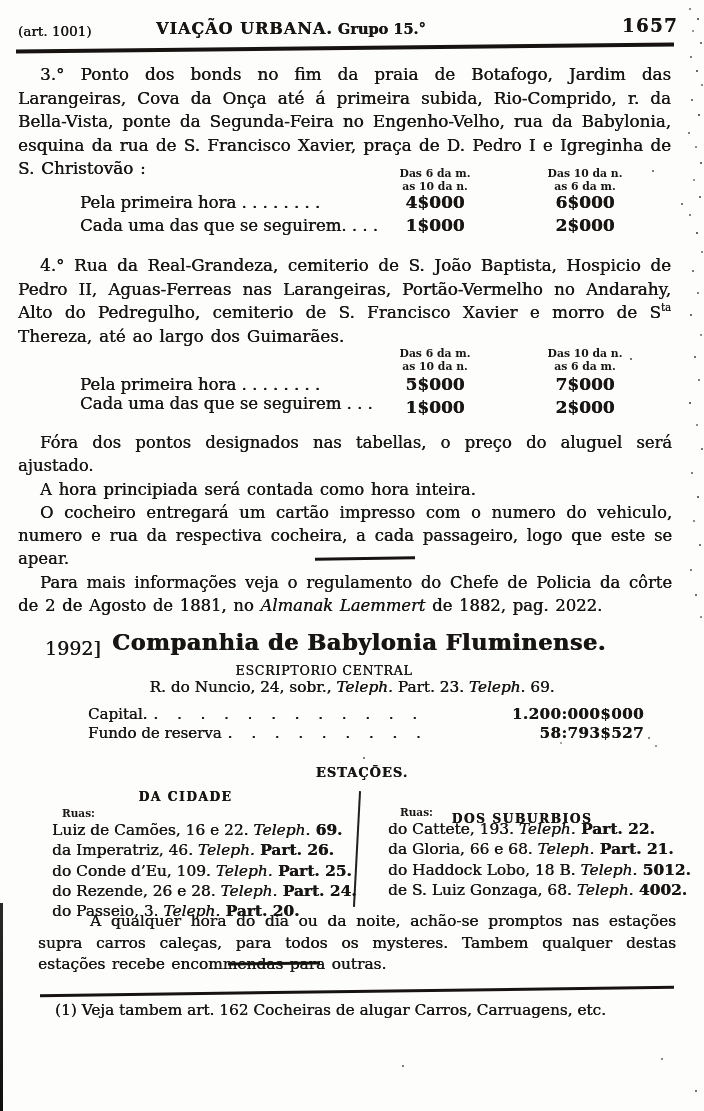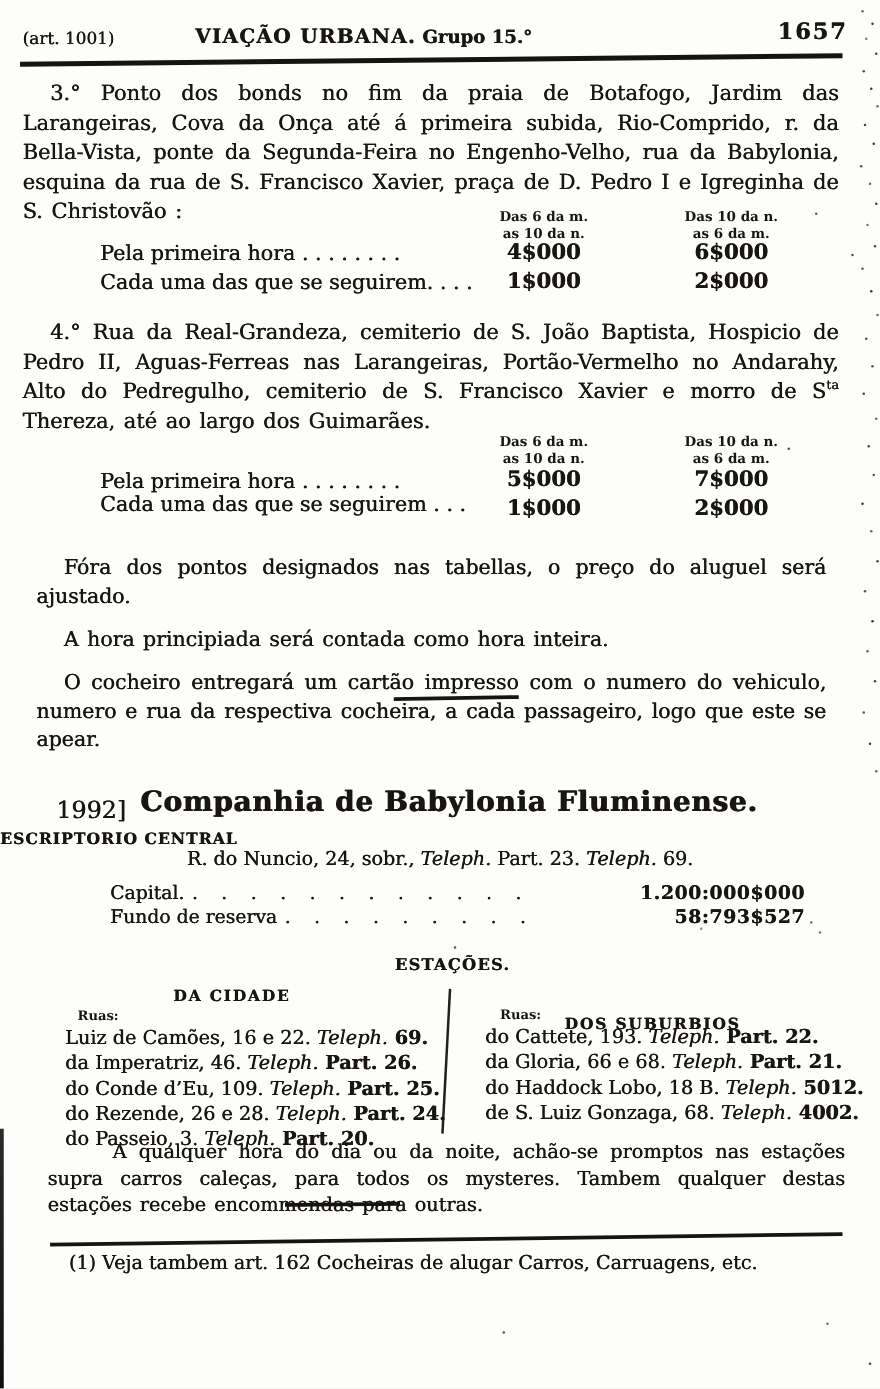--- a/index.html
+++ b/index.html
@@ -24,26 +24,26 @@
   .p3{top:63px;text-indent:22px;}
   .p4{top:254px;text-indent:22px;}
   .sup{vertical-align:super;font-size:60%;line-height:0;}
   
   .fh{width:116px;text-align:center;font-size:10.8px;line-height:12.5px;font-weight:bold;}
   .frow-label{left:80px;font-size:16.5px;white-space:nowrap;}
   .fval{width:116px;text-align:center;font-size:17px;font-weight:bold;white-space:nowrap;}
   .c1{left:377px;} .c2{left:527px;}
   
   .notes{left:18px;top:431px;width:654px;font-size:16.4px;line-height:23.3px;}
-  .notes p{margin:11px;text-indent:22px;}
+  .notes p{margin:0;text-indent:22px;}
   .srule1{left:315px;top:557px;width:100px;height:2.5px;transform:rotate(-1deg);}
   
   .entry-no{left:45px;top:637px;font-size:19px;}
   .comp-name{left:112px;top:629px;font-size:22.5px;font-weight:bold;letter-spacing:0.5px;text-shadow:0.7px 0 0 currentColor;white-space:nowrap;}
-  .office{left:0;top:663px;width:648px;font-size:12.5px;font-weight:bold;letter-spacing:0.8px;}
+  .office{left:0;top:663px;width:648px;text-align:center;font-size:12.5px;font-weight:normal;letter-spacing:0.8px;}
   .addr{left:0;top:678px;width:704px;text-align:center;font-size:15.3px;}
   .caprow{left:88px;width:556px;font-size:15px;}
   .cap1{top:705px;} .cap2{top:724px;}
   .capdots{letter-spacing:7px;margin-left:6px;}
   .capval{position:absolute;right:0;top:0;font-weight:bold;letter-spacing:0.5px;}
   
   .est-head{left:0;top:765px;width:724px;text-align:center;font-size:13px;font-weight:bold;letter-spacing:1px;}
   .col-title{font-size:12.3px;font-weight:bold;letter-spacing:1.5px;text-align:center;}
   .ltitle{left:18px;top:789px;width:335px;} .rtitle{left:362px;top:789px;width:320px;margin-top:22px;}
   .ruas{font-size:10.5px;font-weight:bold;}
@@ -120,20 +120,21 @@
     <div class="abs fval c2 ink" style="top:374px;">7$000</div>
     <div class="abs frow-label ink" style="top:394px;text-align:center;">Cada uma das que se seguirem .  .  .</div>
     <div class="abs fval c1 ink" style="top:397px;">1$000</div>
     <div class="abs fval c2 ink" style="top:397px;">2$000</div>
   </div>
 
   <div class="abs notes just ink">
     <p>Fóra dos pontos designados nas tabellas, o preço do aluguel será ajustado.</p>
     <p>A hora principiada será contada como hora inteira.</p>
     <p>O cocheiro entregará um cartão impresso com o numero do vehiculo, numero e rua da respectiva cocheira, a cada passageiro, logo que este se apear.</p>
+    <p><span>Para mais informações veja o regulamento do Chefe de Policia da côrte de 2 de Agosto de 1881, no </span><span class="it">Almanak Laemmert</span><span> de 1882, pag. 2022.</span></p>
   </div>
   <div class="abs rule srule1"></div>
 
   <div class="abs entry-no ink">1992]</div>
   <div class="abs comp-name">Companhia de Babylonia Fluminense.</div>
   <div class="abs office ink">ESCRIPTORIO CENTRAL</div>
   <div class="abs addr ink">
     <span>R. do Nuncio, 24, sobr., </span><span class="it">Teleph.</span><span> Part. 23. </span><span class="it">Teleph.</span><span> 69.</span>
   </div>
 

